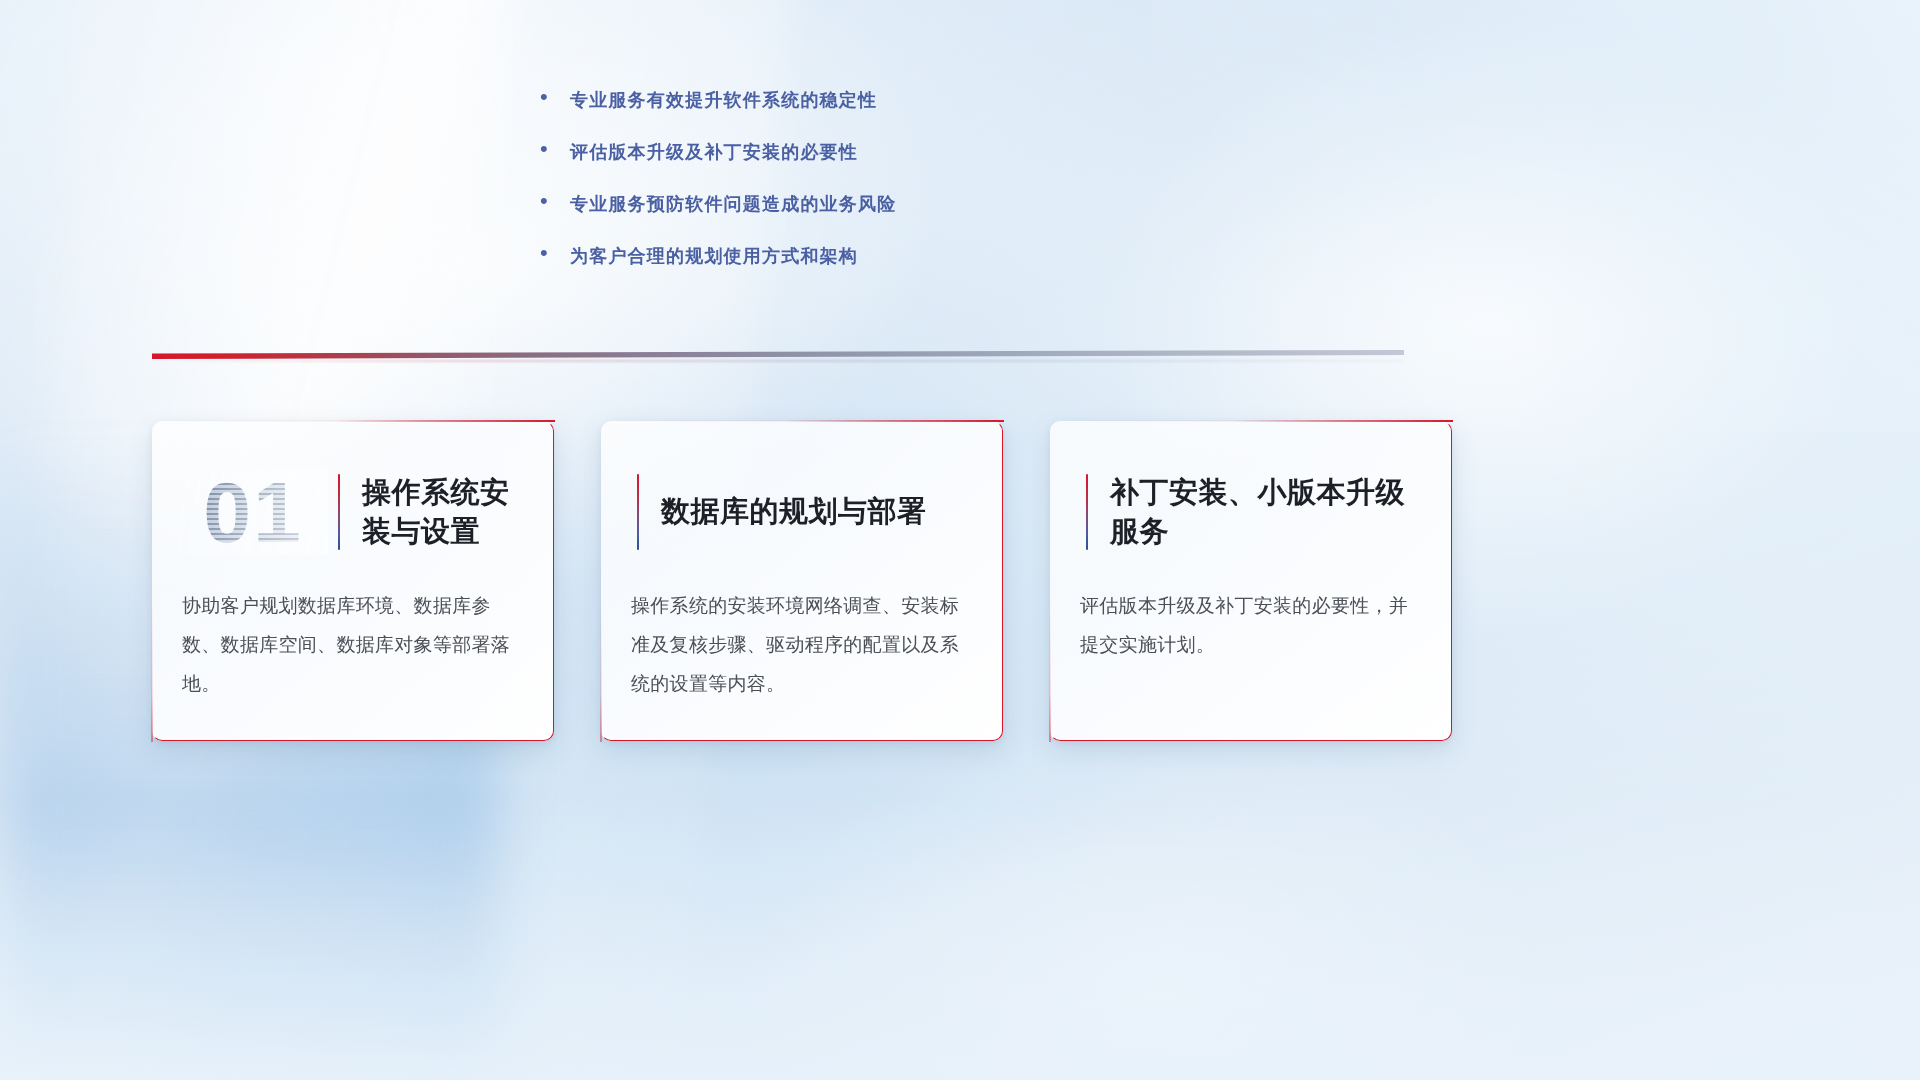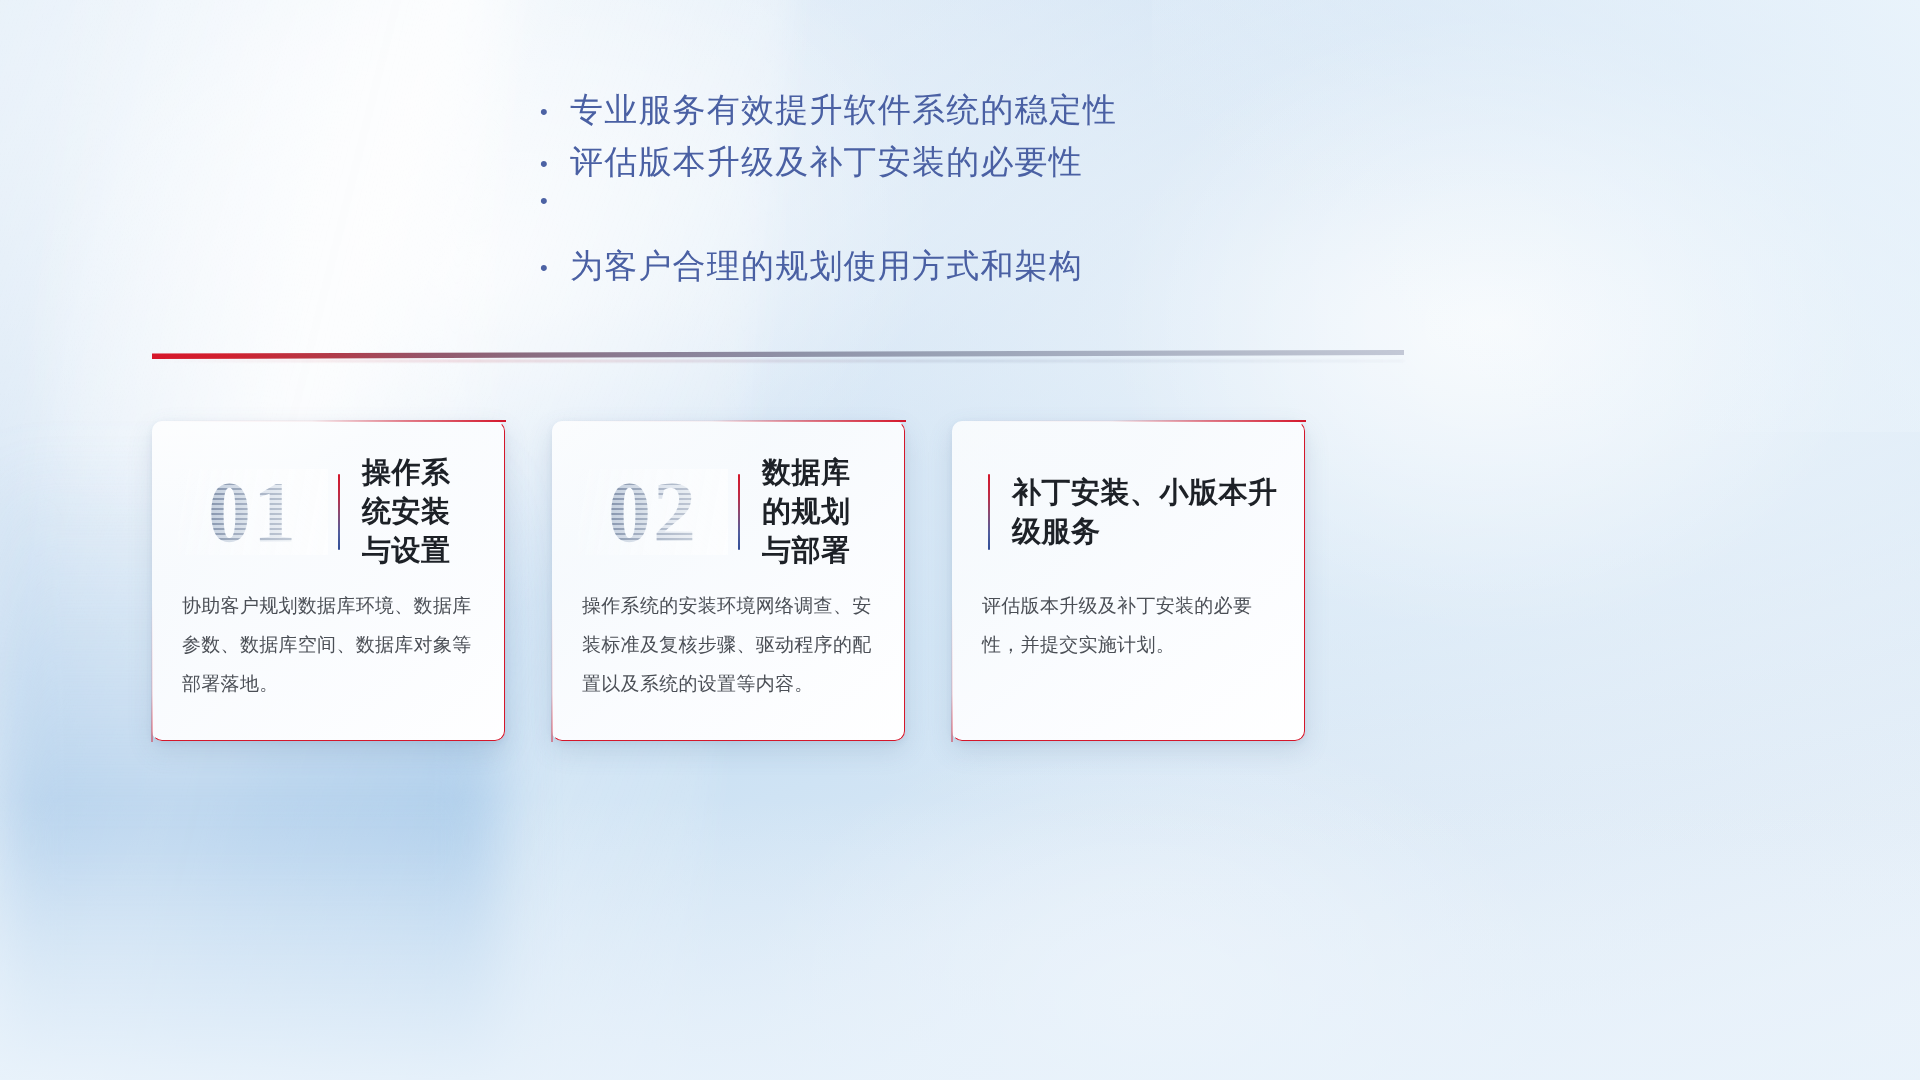--- a/index.html
+++ b/index.html
@@ -64,23 +64,23 @@
     display:flex; align-items:baseline;
     height:52px;
   }
   .bullet-dot {
     width:30px; flex:0 0 30px; text-align:left;
     color:#4c62a4; font-size:22px; line-height:1;
     transform:translateY(-2px);
   }
   .bullet-text {
     color:#4a60a3;
-    font-size:33px;
+    font-size:18px;
     letter-spacing:1.2px;
-    font-weight:400;
+    font-weight:700;
     white-space:nowrap;
   }
 
   
   .divider-wrap {
     position:absolute; left:152px; top:348px; width:1252px; height:14px;
   }
   .divider-thick {
     position:absolute; left:0; top:2px; width:100%; height:9px;
     background:linear-gradient(90deg,
@@ -96,26 +96,25 @@
   }
 
   
   .cards {
     position:absolute; left:152px; top:421px;
     width:1300px; height:320px;
     display:flex; gap:47px;
   }
   .card {
     position:relative;
-    width:353px; height:320px;
+    width:402px; height:320px;
     border-radius:10px;
     background:linear-gradient(145deg, rgba(255,255,255,.78) 0%, rgba(250,252,254,.9) 30%, rgba(252,253,255,.96) 60%, rgba(255,255,255,.99) 100%);
     box-shadow:0 10px 26px rgba(80,110,150,.16), 0 2px 6px rgba(80,110,150,.10);
     overflow:visible;
-    font-family:Liberation Serif, serif;
   }
   .card-accent {
     position:absolute; inset:0; border-radius:10px;
     pointer-events:none;
     border:1.6px solid transparent;
     border-right-color:#d4172b;
     border-bottom-color:#d4172b;
     border-top-color:rgba(212,23,43,.0);
     border-left-color:rgba(212,23,43,.0);
   }
@@ -191,20 +190,21 @@
   <div class="bullet-row">
     <span class="bullet-dot">•</span>
     <span class="bullet-text">专业服务有效提升软件系统的稳定性</span>
   </div>
   <div class="bullet-row">
     <span class="bullet-dot">•</span>
     <span class="bullet-text">评估版本升级及补丁安装的必要性</span>
   </div>
   <div class="bullet-row">
     <span class="bullet-dot">•</span>
+    <span class="bullet-text">专业服务预防软件问题造成的业务风险</span>
   </div>
   <div class="bullet-row">
     <span class="bullet-dot">•</span>
     <span class="bullet-text">为客户合理的规划使用方式和架构</span>
   </div>
 </div>
 
 <div class="divider-wrap">
   <div class="divider-thick"></div>
   <div class="divider-thin"></div>
@@ -218,21 +218,20 @@
       <div class="ghost-num">01</div>
       <div class="vbar"></div>
       <div class="card-title">操作系统安装与设置</div>
     </div>
     <div class="card-body">协助客户规划数据库环境、数据库参数、数据库空间、数据库对象等部署落地。</div>
   </div>
 
   <div class="card">
     <div class="card-accent"></div>
     <div class="card-head">
-      <div class="ghost-num">02</div>
       <div class="vbar"></div>
       <div class="card-title">数据库的规划与部署</div>
     </div>
     <div class="card-body">操作系统的安装环境网络调查、安装标准及复核步骤、驱动程序的配置以及系统的设置等内容。</div>
   </div>
 
   <div class="card">
     <div class="card-accent"></div>
     <div class="card-head">
       <div class="vbar"></div>

